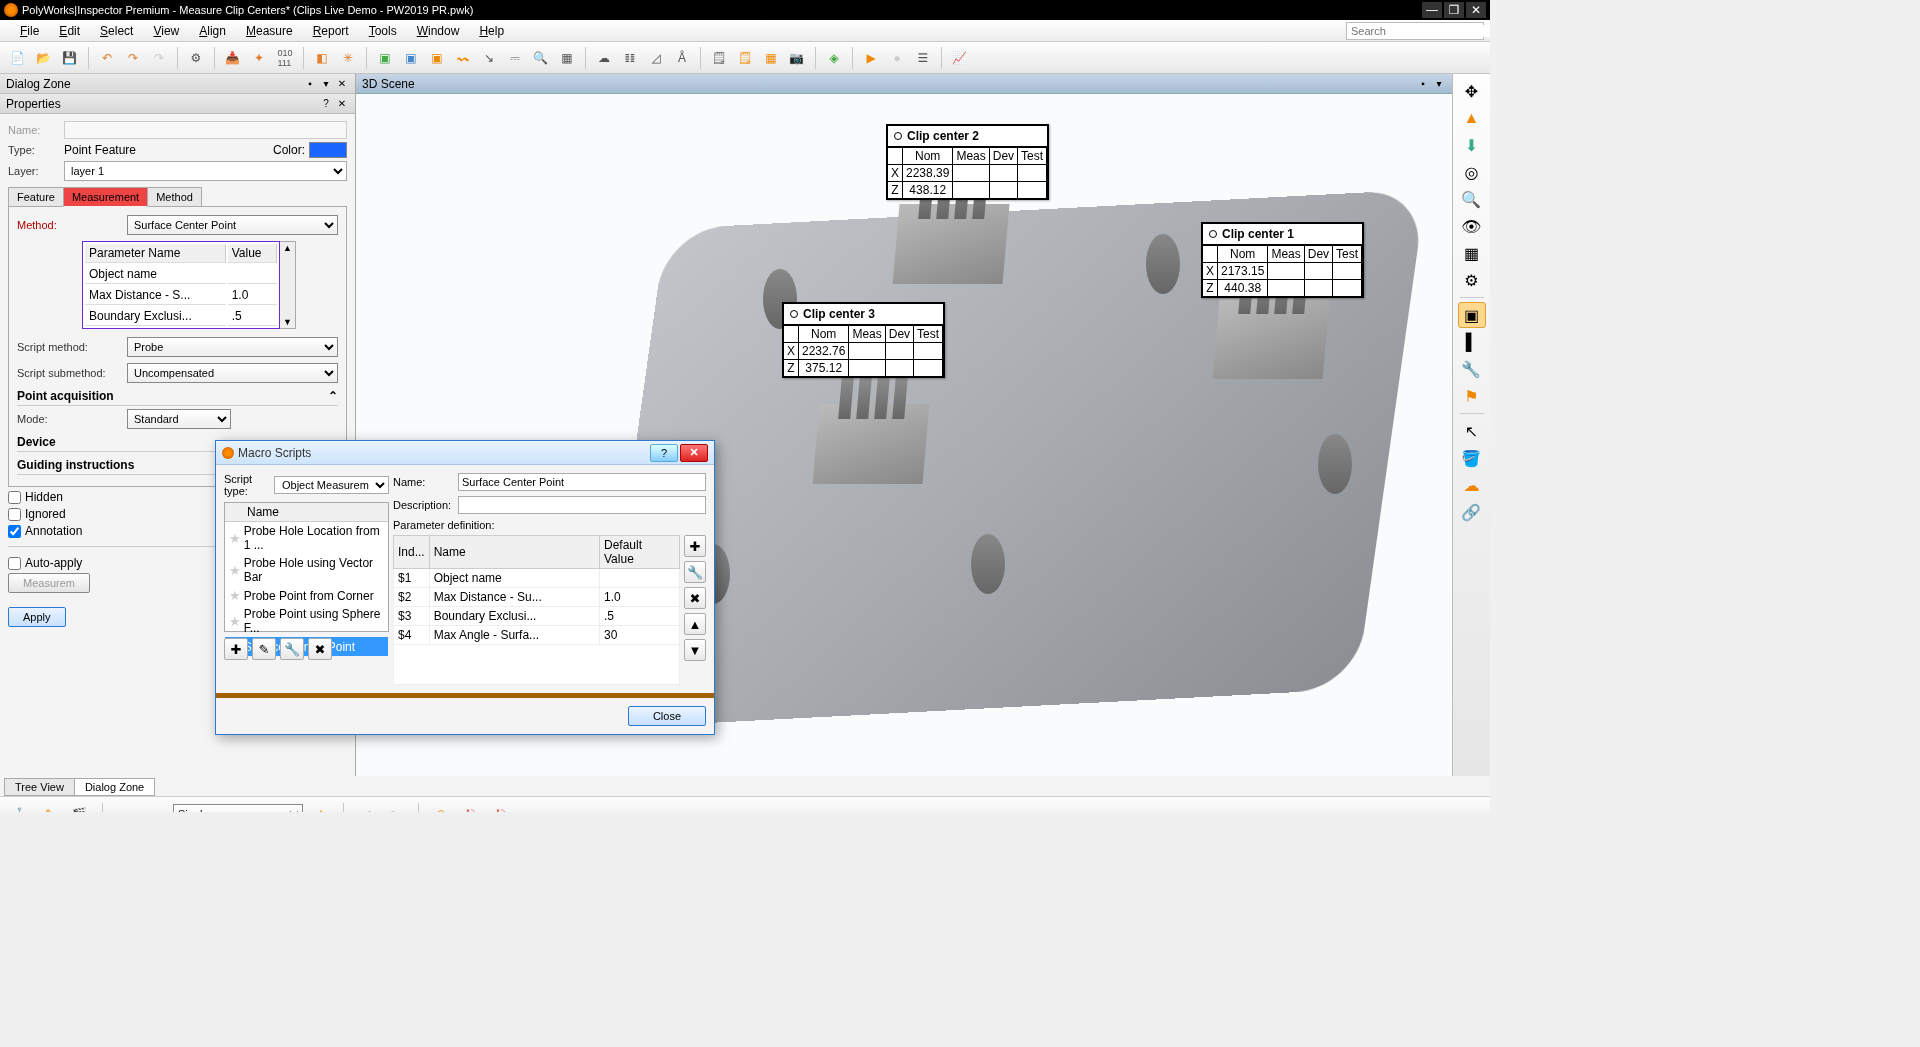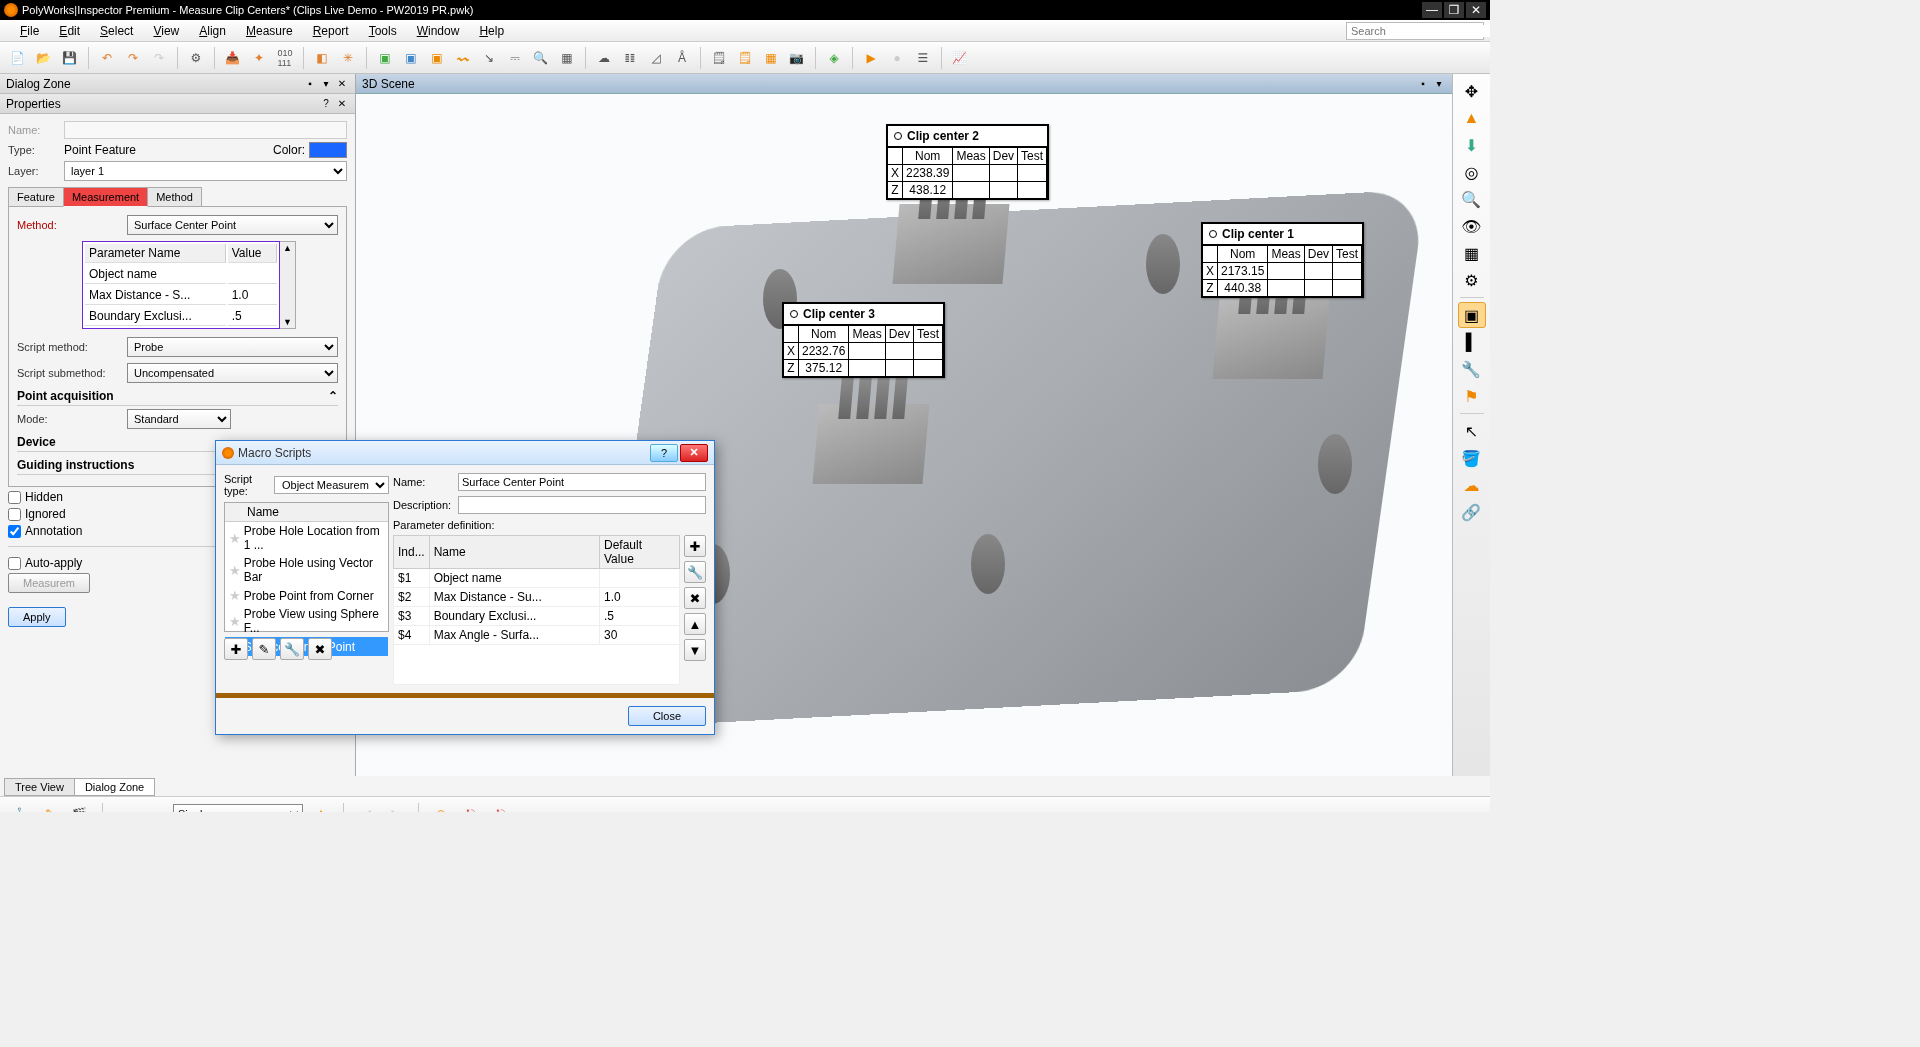--- a/index.html
+++ b/index.html
@@ -515,21 +515,21 @@
         <div class="script-item">
             <span class="star">★</span>
             <span>Probe Hole using Vector Bar</span>
           </div>
         <div class="script-item">
             <span class="star">★</span>
             <span>Probe Point from Corner</span>
           </div>
         <div class="script-item">
             <span class="star">★</span>
-            <span>Probe View using Sphere F...</span>
+            <span>Probe Point using Sphere F...</span>
           </div>
         <div class="script-item selected">
             <span class="star">★</span>
             <span>Surface Center Point</span>
           </div>
       </div>
       <div class="dlg-button-row">
         <div class="tool-btn">✚</div>
         <div class="tool-btn">✎</div>
         <div class="tool-btn">🔧</div>

